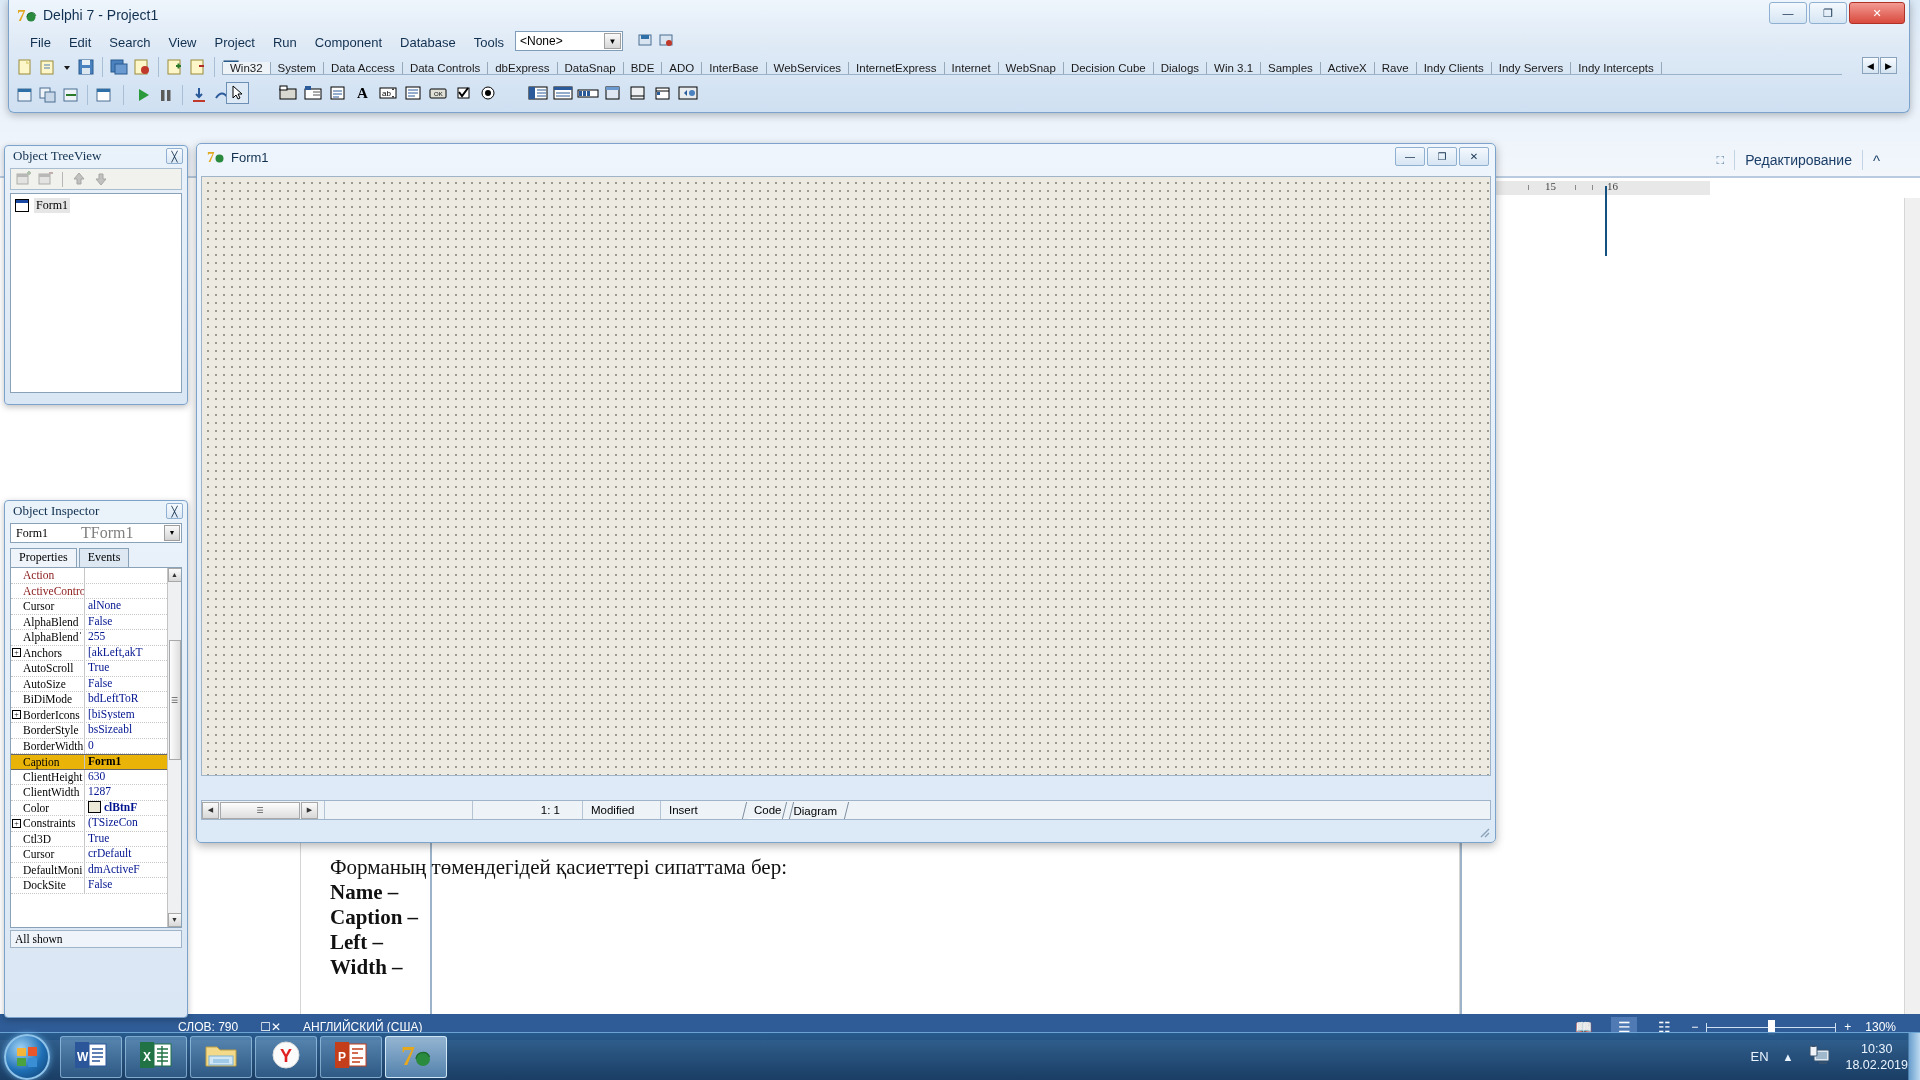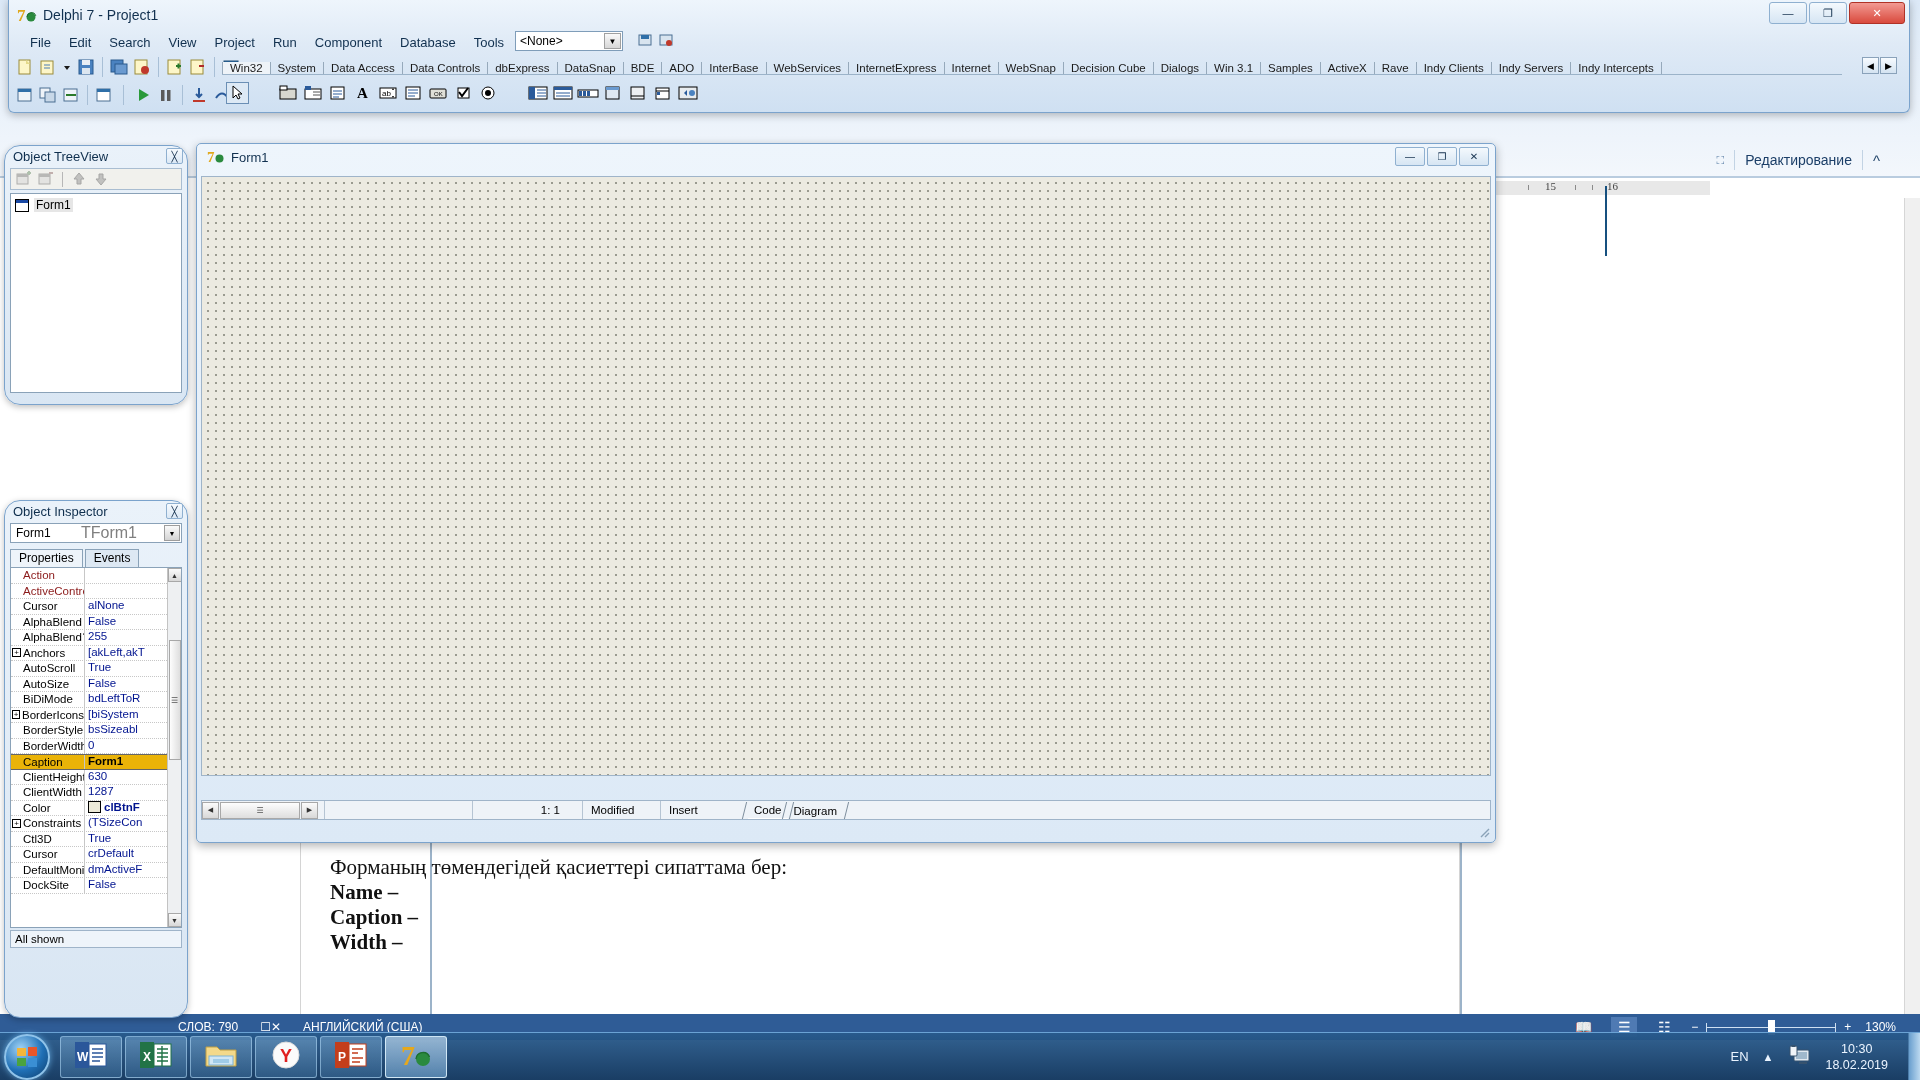--- a/index.html
+++ b/index.html
@@ -167,22 +167,23 @@
   .comp-ico {
     width: 23px; height: 22px; position: relative;
     display:flex; align-items:center; justify-content:center;
     font-size: 11px; color:#00138f;
   }
   .comp-ico.sel { border: 1px solid #6b8fb5; background:#dde9f5; }
 
   
   .panel {
     position: absolute; background: linear-gradient(180deg,#eaf2fa,#d9e6f3);
-    border: 1px solid #7ba3cc; border-radius: 16px;
+    border: 1px solid #7ba3cc; border-radius: 4px;
     box-shadow: 0 2px 6px rgba(0,0,0,.25);
+    font-family: Liberation Serif, serif;
   }
   #obj-treeview { left: 4px; top: 145px; width: 184px; height: 260px; }
   #obj-inspector { left: 4px; top: 500px; width: 184px; height: 518px; }
   .panel-caption {
     height: 20px; display: flex; align-items: center; justify-content: space-between;
     padding: 0 4px 0 8px; font-size: 13px; color: #0f2f4e;
   }
   .panel-x {
     width: 17px; height: 16px; border: 1px solid #8fb0d0; border-radius: 2px;
     background: linear-gradient(#f6fafe,#dbe8f5); font-size: 10px;
@@ -348,21 +349,21 @@
   .tb-item {
     width: 62px; height: 42px; border-radius: 3px;
     background: linear-gradient(180deg, rgba(160,205,240,.35), rgba(90,150,200,.3));
     border: 1px solid rgba(180,220,250,.55);
     display:flex; align-items:center; justify-content:center; position:relative;
   }
   .tb-item.active {
     background: linear-gradient(180deg, rgba(215,238,255,.6), rgba(140,195,240,.5));
     border-color: rgba(225,245,255,.85);
   }
-  .tray { margin-left:auto; display:flex; align-items:center; gap: 14px; padding-right: 20px; color:#eaf4ff; }
+  .tray { margin-left:auto; display:flex; align-items:center; gap: 14px; padding-right: 0; color:#eaf4ff; }
   .tray-lang { font-size: 13px; }
   .tray-chevron { font-size: 11px; }
   .tray-clock { text-align:center; font-size: 12.5px; line-height: 16px; }
   .show-desktop {
     width: 12px; height: 48px; background: linear-gradient(90deg,#6a9fce,#bcd9f0);
     border-left: 1px solid #4a7ba8;
   }
 
   
   .ic-word, .ic-excel, .ic-ppt, .ic-folder, .ic-yandex, .ic-delphi { position: relative; }
@@ -395,20 +396,21 @@
   <div class="word-page"></div>
   <div class="word-left-margin-bar"></div>
   <div class="word-right-margin-bar"></div>
   <div class="word-caret"></div>
   <div class="word-scroll-right"></div>
 
   <div class="word-doc-text">
     <div class="doc-line-1">Форманың төмендегідей қасиеттері сипаттама бер:</div>
     <div class="doc-prop">Name –</div>
     <div class="doc-prop">Caption –</div>
+    <div class="doc-prop">Left –</div>
     <div class="doc-prop">Width –</div>
   </div>
 
   <div class="word-statusbar">
     <div class="wsb-left">
       <span>СЛОВ: 790</span>
       <span>☐✕</span>
       <span>АНГЛИЙСКИЙ (США)</span>
     </div>
     <div class="wsb-right">

